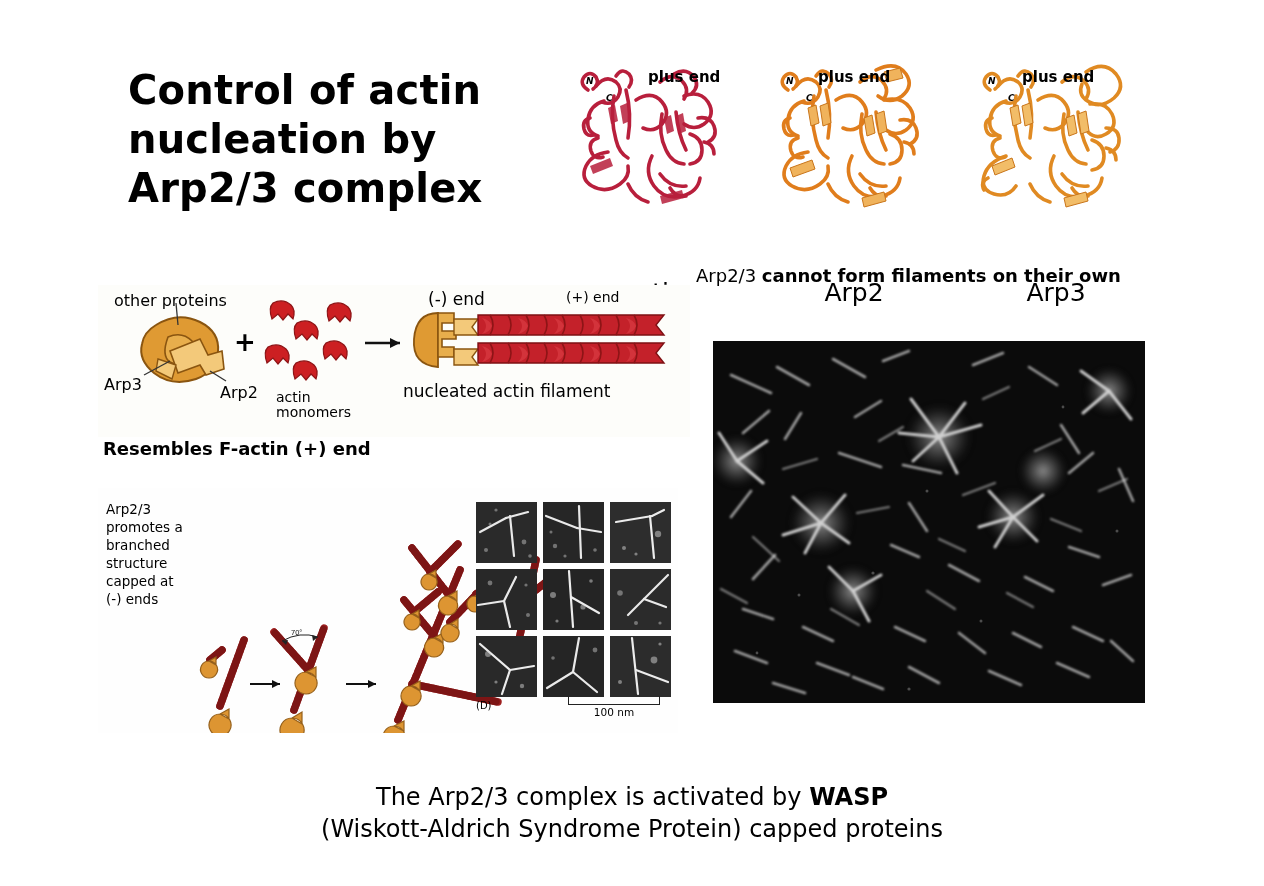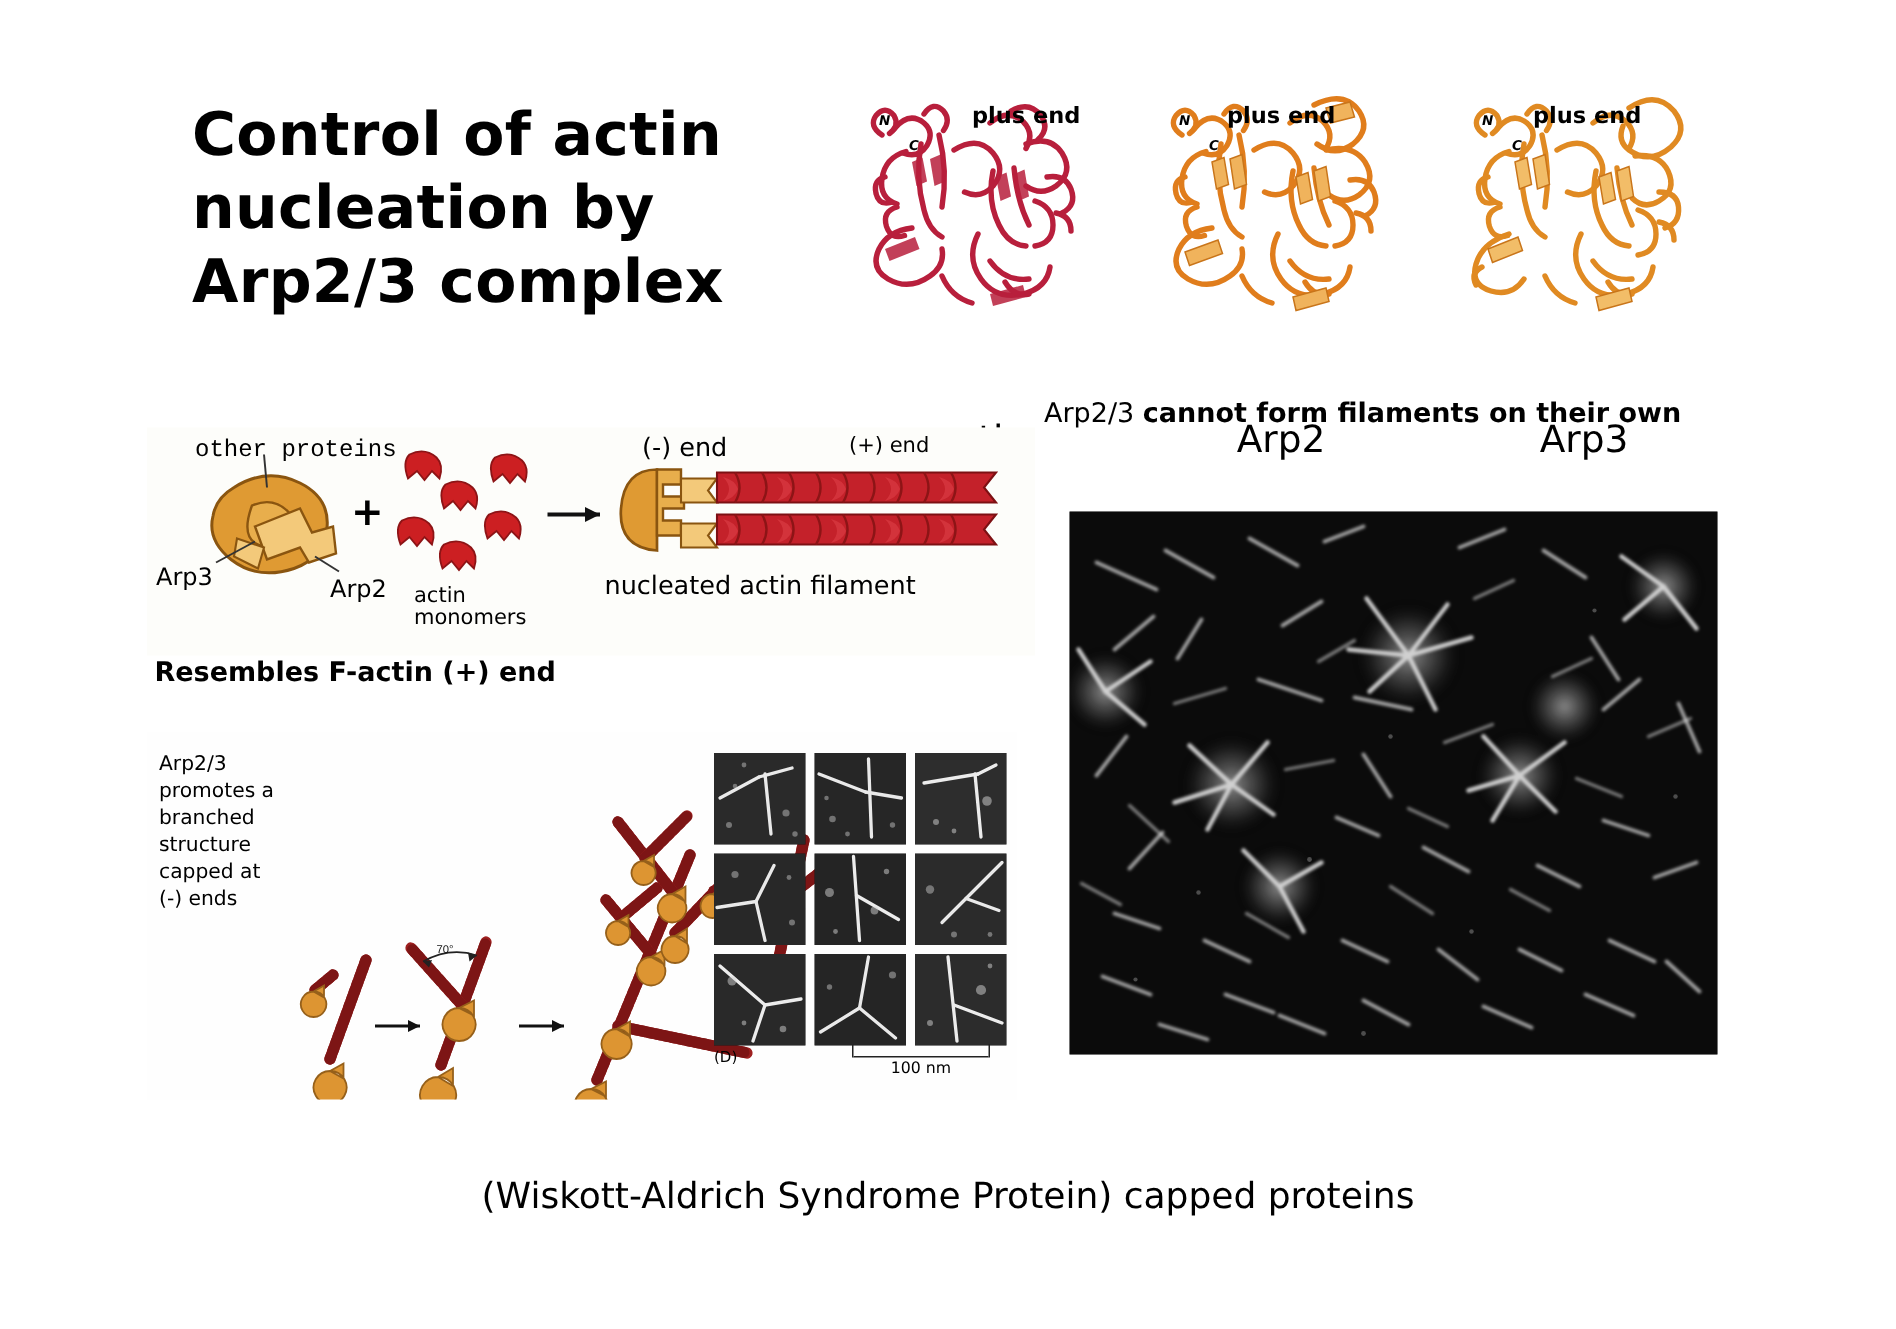--- a/index.html
+++ b/index.html
@@ -293,21 +293,21 @@
           <path d="M528 33 q8 8 0 16 q8 -2 10 -8 q-2 -6 -10 -8z"></path>
           <path d="M384 61 q8 8 0 16 q8 -2 10 -8 q-2 -6 -10 -8z"></path>
           <path d="M420 61 q8 8 0 16 q8 -2 10 -8 q-2 -6 -10 -8z"></path>
           <path d="M456 61 q8 8 0 16 q8 -2 10 -8 q-2 -6 -10 -8z"></path>
           <path d="M492 61 q8 8 0 16 q8 -2 10 -8 q-2 -6 -10 -8z"></path>
           <path d="M528 61 q8 8 0 16 q8 -2 10 -8 q-2 -6 -10 -8z"></path>
         </g>
       </g>
     </svg>
 
-    <span class="np-lbl" style="left:32px;top:6px;font-family:Liberation Mono, monospace;">other proteins</span>
+    <span class="np-lbl" style="left:16px;top:6px;">other proteins</span>
     <span class="np-lbl" style="left:6px;top:90px;">Arp3</span>
     <span class="np-lbl" style="left:122px;top:98px;">Arp2</span>
     <span class="np-lbl" style="left:136px;top:42px;font-size:26px;font-weight:600;">+</span>
     <span class="np-lbl small" style="left:178px;top:104px;">actin</span>
     <span class="np-lbl small" style="left:178px;top:119px;">monomers</span>
     <span class="np-lbl" style="left:330px;top:4px;font-size:17px;">(-) end</span>
     <span class="np-lbl" style="left:468px;top:4px;font-size:14px;">(+) end</span>
     <span class="np-lbl" style="left:305px;top:96px;font-size:17px;">nucleated actin filament</span>
   </div>
 
@@ -675,16 +675,17 @@
           <circle cx="86" cy="254" r="1.5"></circle>
         <circle cx="268" cy="280" r="1.5"></circle>
           <circle cx="404" cy="190" r="1.5"></circle>
         <circle cx="44" cy="312" r="1.4"></circle>
           <circle cx="196" cy="348" r="1.6"></circle>
       </g>
     </svg>
   </div>
 
   <div id="bottom-caption">
+    <span class="l"><span>The Arp2/3 complex is activated by </span><span class="b">WASP</span></span>
     <span class="l">(Wiskott-Aldrich Syndrome Protein) capped proteins</span>
   </div>
 
 </div>
 
 </body></html>

